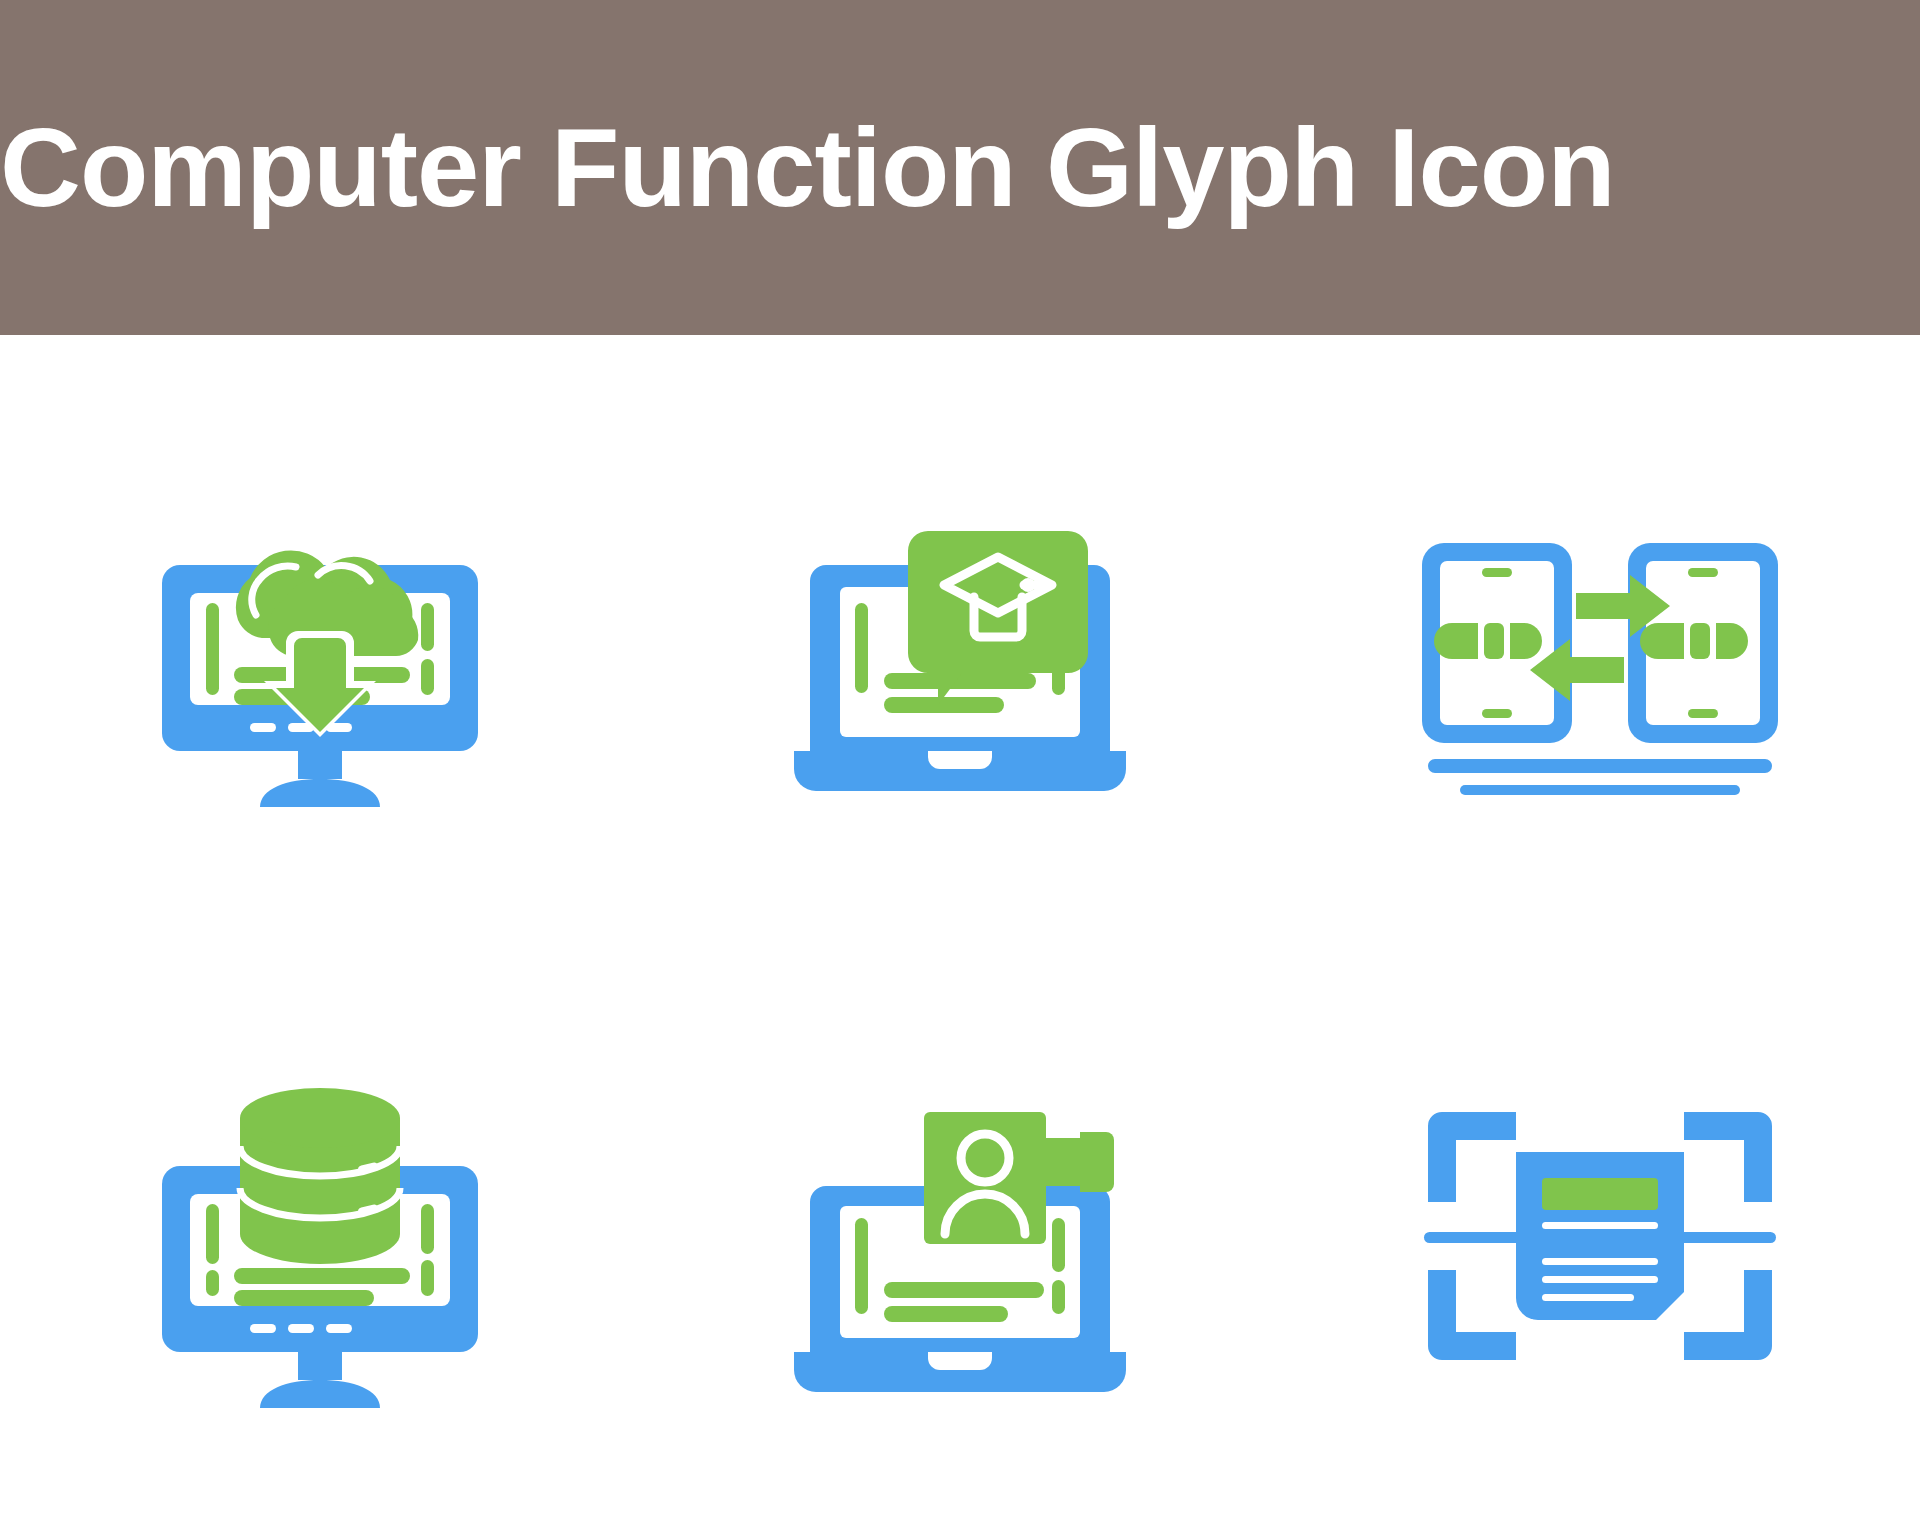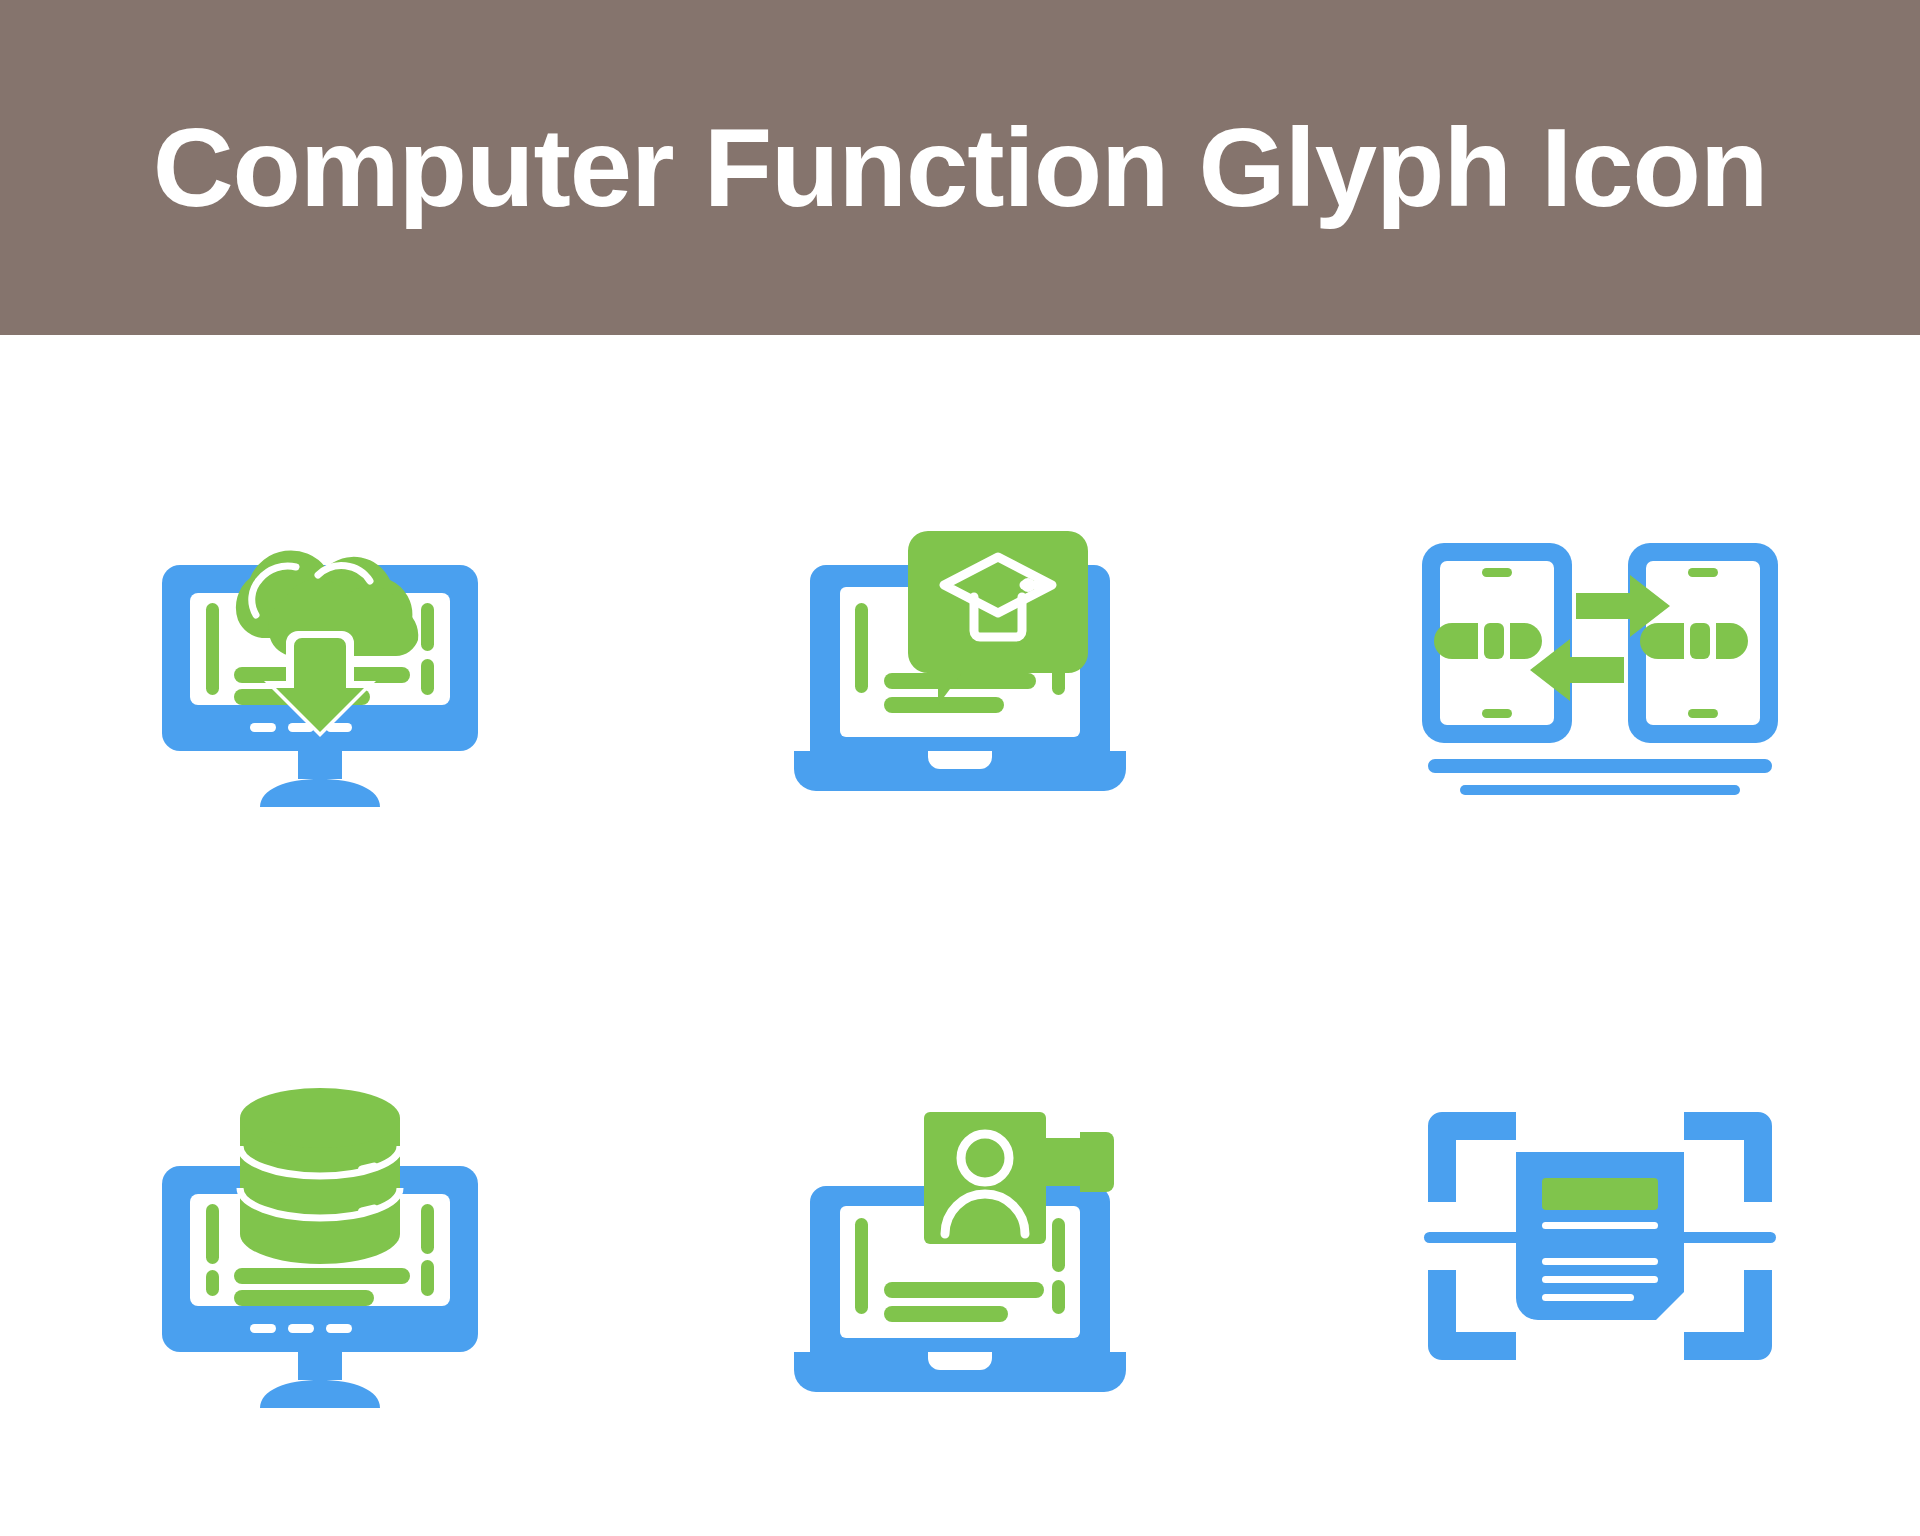--- a/index.html
+++ b/index.html
@@ -18,21 +18,20 @@
   }
   
   .header {
     position: absolute;
     left: 0; top: 0;
     width: 1920px;
     height: 335px;
     background: #85746d;
     display: flex;
     align-items: center;
-    justify-content: center;
   }
   .header-title {
     color: #ffffff;
     font-family: "Liberation Sans", sans-serif;
     font-size: 112px;
     font-weight: 700;
     letter-spacing: -1px;
     line-height: 1;
     white-space: nowrap;
     text-align: center;

